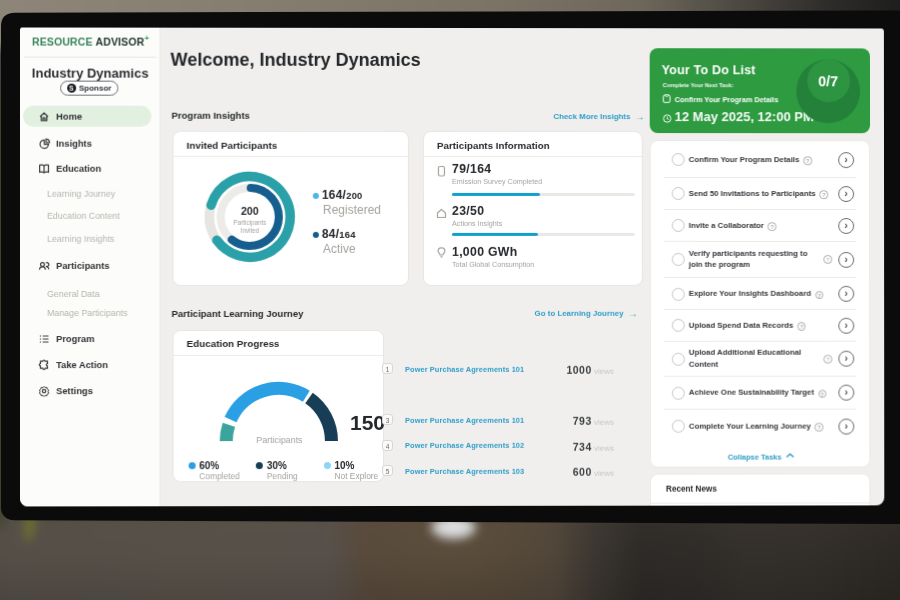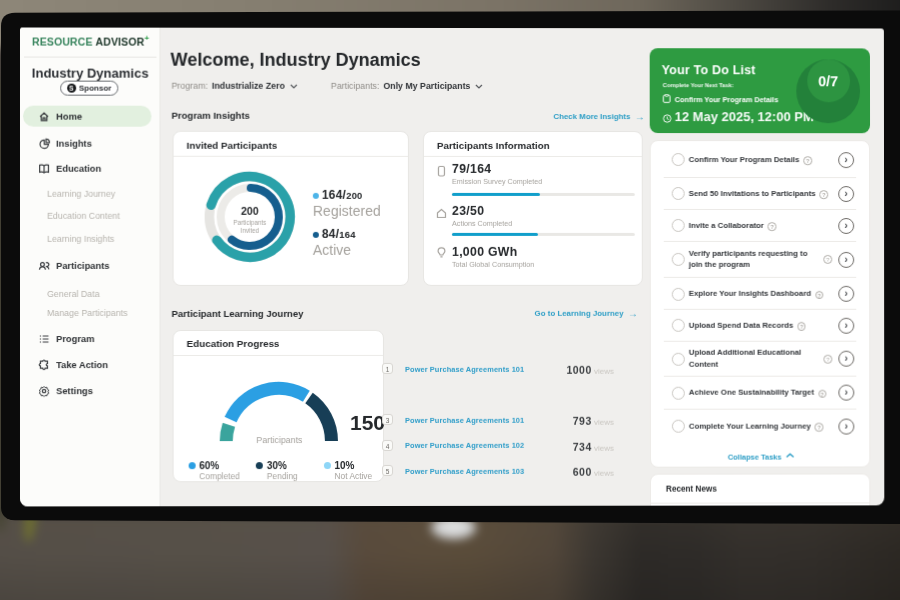--- a/index.html
+++ b/index.html
@@ -53,21 +53,21 @@
 .ct{left:13px;top:7.5px;font-size:9.8px;font-weight:bold;color:#26292c}
 .cdiv{left:0;top:24px;width:100%;border-top:1px solid #ecebe8}
 
 .c1{left:152px;top:103px;width:236px;height:155px}
 .c2{left:402px;top:103px;width:220px;height:155px}
 .c3{left:152px;top:301.5px;width:211px;height:152px}
 .c4{left:374px;top:301.5px;width:248px;height:152px}
 
 .leg .big{font-size:12px;font-weight:bold;color:#25282b;letter-spacing:.2px}
 .leg .big small{font-size:9.5px}
-.leg .lab{display:block;font-size:14px;color:#a5a29d;margin-top:1px;}
+.leg .lab{display:block;font-size:12px;color:#a5a29d;margin-top:1px;margin-left:10px}
 .leg .d{display:inline-block;width:6px;height:6px;border-radius:50%;margin-right:3px}
 
 .stat .v{display:block;font-size:12.3px;font-weight:bold;color:#25282b;letter-spacing:.3px}
 .stat .l{display:block;font-size:7.2px;color:#a5a29d;margin-top:1px}
 .bar{left:28px;width:183px;height:3px;border-radius:2px;background:#e9e8e5}
 .bar i{display:block;height:3px;border-radius:2px;background:#119fcb}
 .sic{left:11px;width:13px;height:13px}
 
 .gleg{display:flex;align-items:flex-start;gap:4px}
 .gleg .d{width:7px;height:7px;border-radius:50%;margin-top:2px}
@@ -182,25 +182,20 @@
     </div>
   <div class="ni" style="top:353px">
       <svg class="icn ic" viewBox="0 0 12 12">
         <circle cx="6" cy="6" r="1.7"></circle>
         <path d="M6 1.4 L7 2.6 L8.8 2.2 L9.2 4 L10.7 5 L9.9 6.6 L10.7 8.2 L9.2 9 L8.8 10.6 L7 10.3 L6 11.4 L5 10.3 L3.2 10.6 L2.8 9 L1.3 8.2 L2.1 6.6 L1.3 5 L2.8 4 L3.2 2.2 L5 2.6 Z" stroke-width="1"></path>
       </svg>
       <div class="tx">Settings</div>
     </div>
 
   <div class="h1">Welcome, Industry Dynamics</div>
-  <div class="filters">Program:<b>Industrialize Zero</b><svg class="chev" viewBox="0 0 8 5" style="position:static">
-        <path d="M1 1 L4 4 L7 1" stroke="#55585c" stroke-width="1.2" fill="none"></path>
-      </svg><span class="gap"></span>Participants:<b>Only My Participants</b><svg class="chev" viewBox="0 0 8 5" style="position:static">
-        <path d="M1 1 L4 4 L7 1" stroke="#55585c" stroke-width="1.2" fill="none"></path>
-      </svg></div>
   <div class="sech" style="left:151px;top:82px">Program Insights</div>
   <div class="link" style="right:250px;top:83.5px">Check More Insights &nbsp;<span class="arr">→</span></div>
 
   <div class="card c1">
     <div class="ct">Invited Participants</div>
     <div class="cdiv"></div>
     <svg width="110" height="110" style="left:21px;top:30px" viewBox="0 0 110 110">
       <circle cx="55" cy="55" r="40.3" fill="none" stroke="#e6e5e2" stroke-width="9.5"></circle>
       <circle cx="55" cy="55" r="40.3" fill="none" stroke="#2aa1a9" stroke-width="9.5" stroke-linecap="round" stroke-dasharray="216 37.2" transform="rotate(197,55,55)"></circle>
       <circle cx="55" cy="55" r="29" fill="none" stroke="#ecebe8" stroke-width="8"></circle>
@@ -231,21 +226,21 @@
         <div class="l">Emission Survey Completed</div>
       </div>
     <div class="bar" style="top:60.5px">
         <i style="width:48%"></i>
       </div>
     <svg class="icn sic" style="top:75px" viewBox="0 0 13 13">
         <path d="M2.5 6 L6.5 2.5 L10.5 6 V10.5 H2.5 Z" stroke="#a5a29d"></path>
       </svg>
     <div class="stat" style="left:28px;top:71.5px">
         <div class="v">23/50</div>
-        <div class="l">Actions Completed</div>
+        <div class="l">Actions Insights</div>
       </div>
     <div class="bar" style="top:101px">
         <i style="width:47%"></i>
       </div>
     <svg class="icn sic" style="top:114px" viewBox="0 0 13 13">
         <path d="M6.5 1.8 A3.4 3.4 0 0 1 9.9 5.2 C9.9 7.1 8.1 7.5 7.9 9 H5.1 C4.9 7.5 3.1 7.1 3.1 5.2 A3.4 3.4 0 0 1 6.5 1.8 Z M5.4 10.8 H7.6" stroke="#a5a29d"></path>
       </svg>
     <div class="stat" style="left:28px;top:113px">
         <div class="v">1,000 GWh</div>
         <div class="l">Total Global Consumption</div>
@@ -278,21 +273,21 @@
         <div class="d" style="background:#173e56"></div>
         <div>
           <div class="p">30%</div>
           <div class="n">Pending</div>
         </div>
       </div>
     <div class="gleg" style="left:149.5px;top:129.5px">
         <div class="d" style="background:#8ed6f7"></div>
         <div>
           <div class="p">10%</div>
-          <div class="n">Not Active</div>
+          <div class="n">Not Explore</div>
         </div>
       </div>
   </div>
 
   <div class="lrow" style="top:335px">
       <div class="num">1</div>
       <div class="t">Power Purchase Agreements 101</div>
       <div class="v"><b>1000</b> views</div>
     </div>
   <div class="lrow" style="top:386px">

